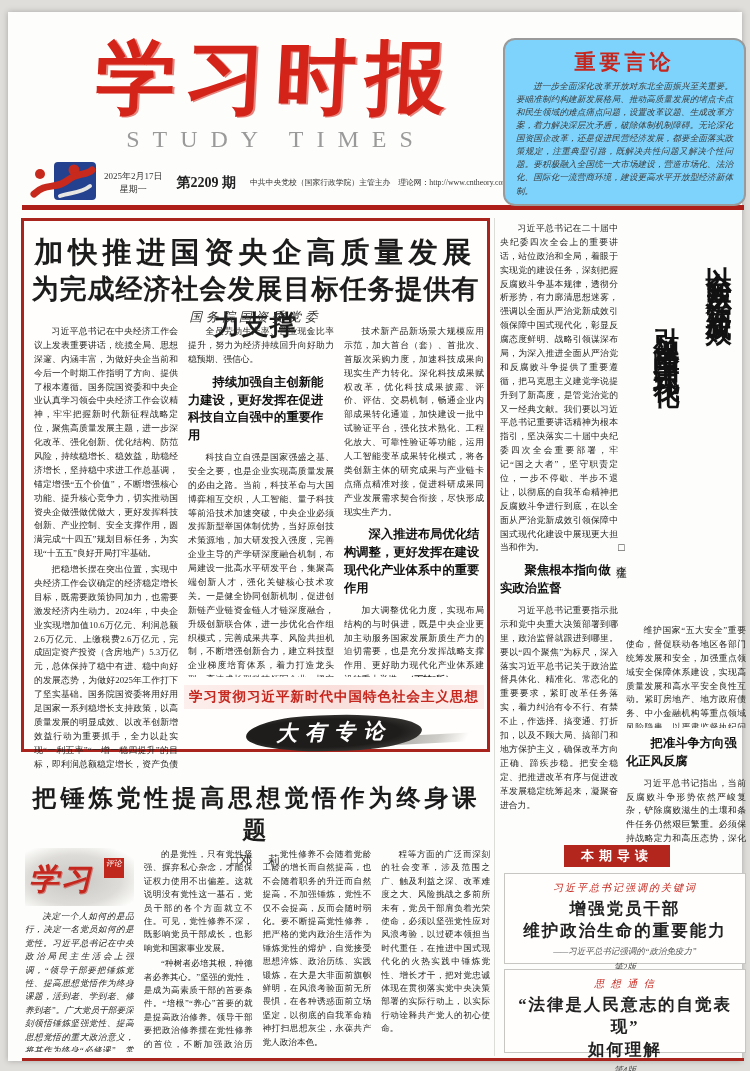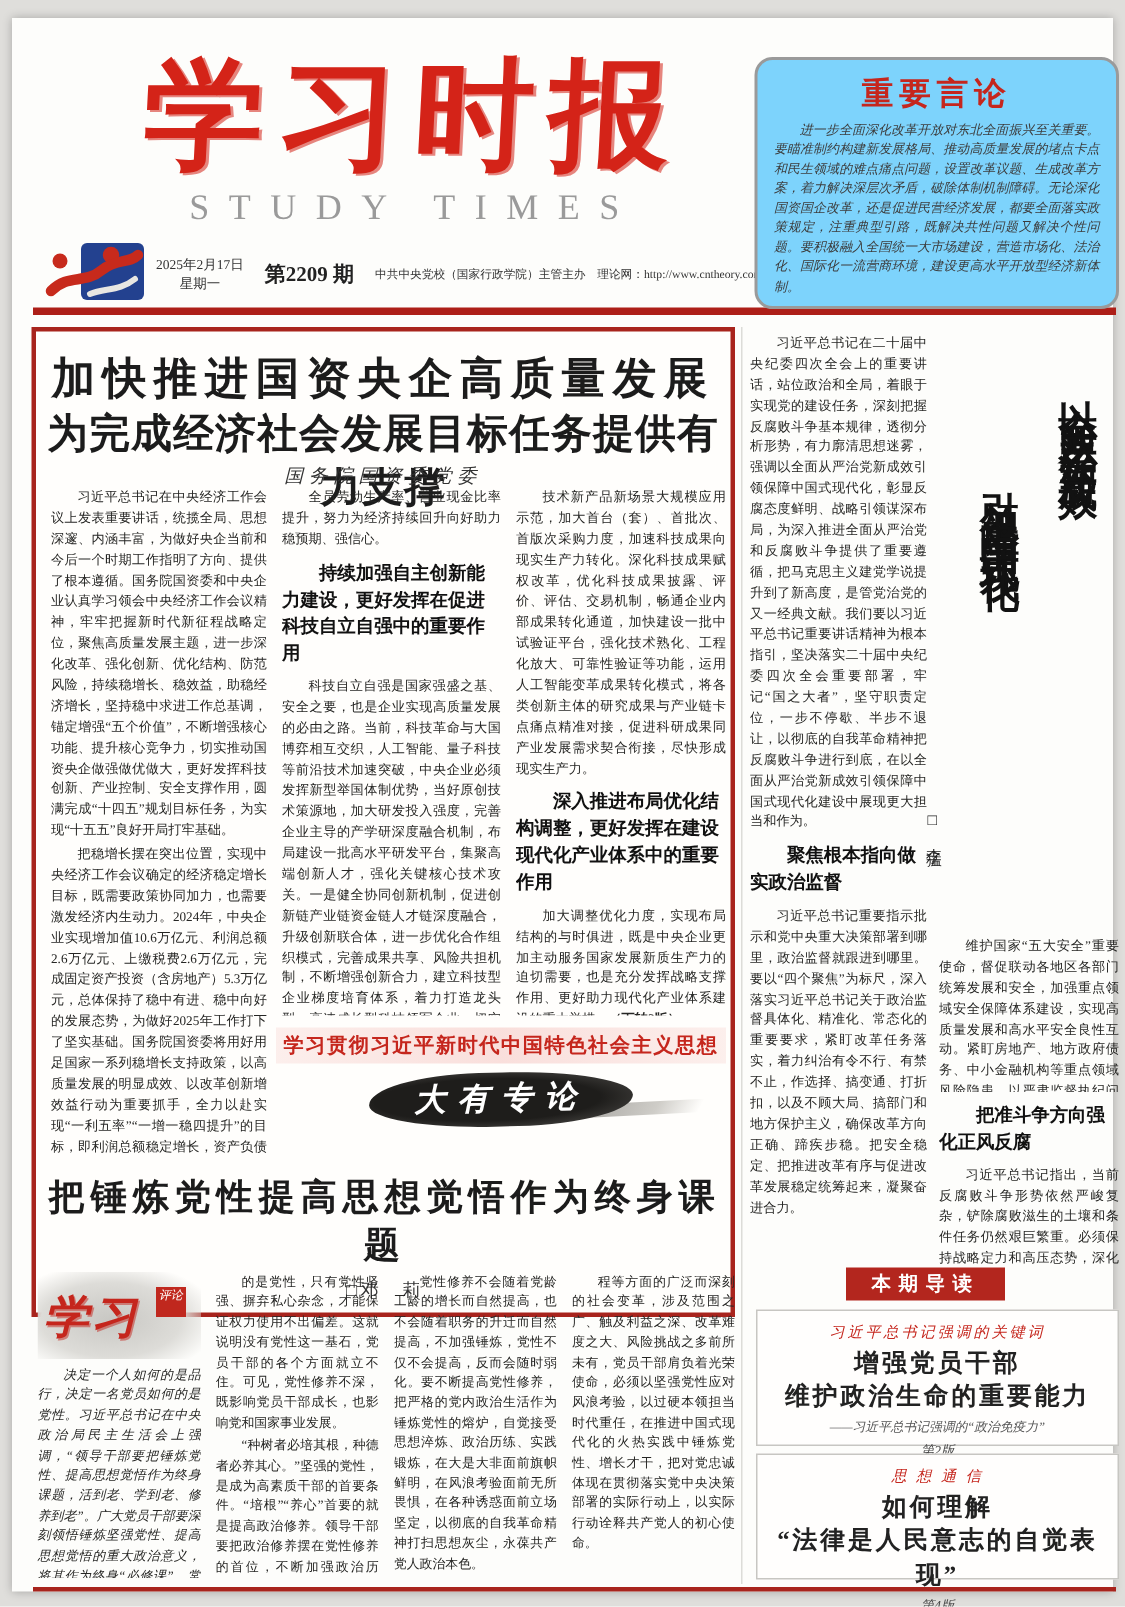--- a/index.html
+++ b/index.html
@@ -24,21 +24,21 @@
   .bottom-rule{left:14px;top:1046px;width:722px;height:3px;background:#a8241d;}
   .v-divider{left:486px;top:206px;width:1px;height:838px;background:#dcdcd8;}
   
   .quote-box{left:495px;top:26px;width:243px;height:168px;border:2px solid #9a9a9a;
     border-radius:12px;background:#7dd3fc;padding:6px 11px;box-sizing:border-box;}
   .quote-title{text-align:center;font-size:21px;font-weight:900;color:#c5261d;
     font-family:"Liberation Sans","DejaVu Sans",sans-serif;letter-spacing:4px;margin:2px 0 4px 0;}
   .quote-body{font-size:8.6px;line-height:1.52;text-align:justify;color:#3c3c3c;
     text-indent:2em;font-style:italic;}
   
-  .lead-box{left:13px;top:206px;width:469px;height:660px;border:3px solid #a8241d;
+  .lead-box{left:13px;top:206px;width:469px;height:534px;border:3px solid #a8241d;
     box-sizing:border-box;background:#fffefc;}
   .lead-t1{position:absolute;left:0;top:12px;width:100%;text-align:center;font-size:29px;
     font-weight:900;letter-spacing:5px;}
   .lead-t2{position:absolute;left:0;top:50px;width:100%;text-align:center;font-size:27px;
     font-weight:900;letter-spacing:1px;}
   .lead-by{position:absolute;left:0;top:88px;width:100%;text-align:center;font-size:12.5px;
     letter-spacing:4px;color:#333;font-style:italic;}
   .col{position:absolute;overflow:hidden;font-size:8.8px;line-height:1.58;text-align:justify;color:#262624;}
   .col p{margin:0 0 2px 0;text-indent:2em;}
   .subhead{font-family:"Liberation Sans","DejaVu Sans",sans-serif;font-weight:700;
@@ -194,22 +194,22 @@
   <div class="abs gbox gbox1">
     <div class="g-kicker">习近平总书记强调的关键词</div>
     <div class="g-title">增强党员干部</div>
     <div class="g-title">维护政治生命的重要能力</div>
     <div class="g-sub">——习近平总书记强调的“政治免疫力”</div>
     <div class="g-page">第2版</div>
   </div>
 
   <div class="abs gbox gbox2">
     <div class="g-kicker">思 想 通 信</div>
+    <div class="g-title">“法律是人民意志的自觉表现”</div>
     <div class="g-title">如何理解</div>
-    <div class="g-title">“法律是人民意志的自觉表现”</div>
     <div class="g-page">第4版</div>
   </div>
 
   <div class="abs bot-title">把锤炼党性提高思想觉悟作为终身课题</div>
   <div class="abs bot-by">□邓　莉</div>
 
   <div class="abs bot-body">
     <div class="bcol kai">
       <div class="sx-logo">
         <span class="sx-main">学习</span>

